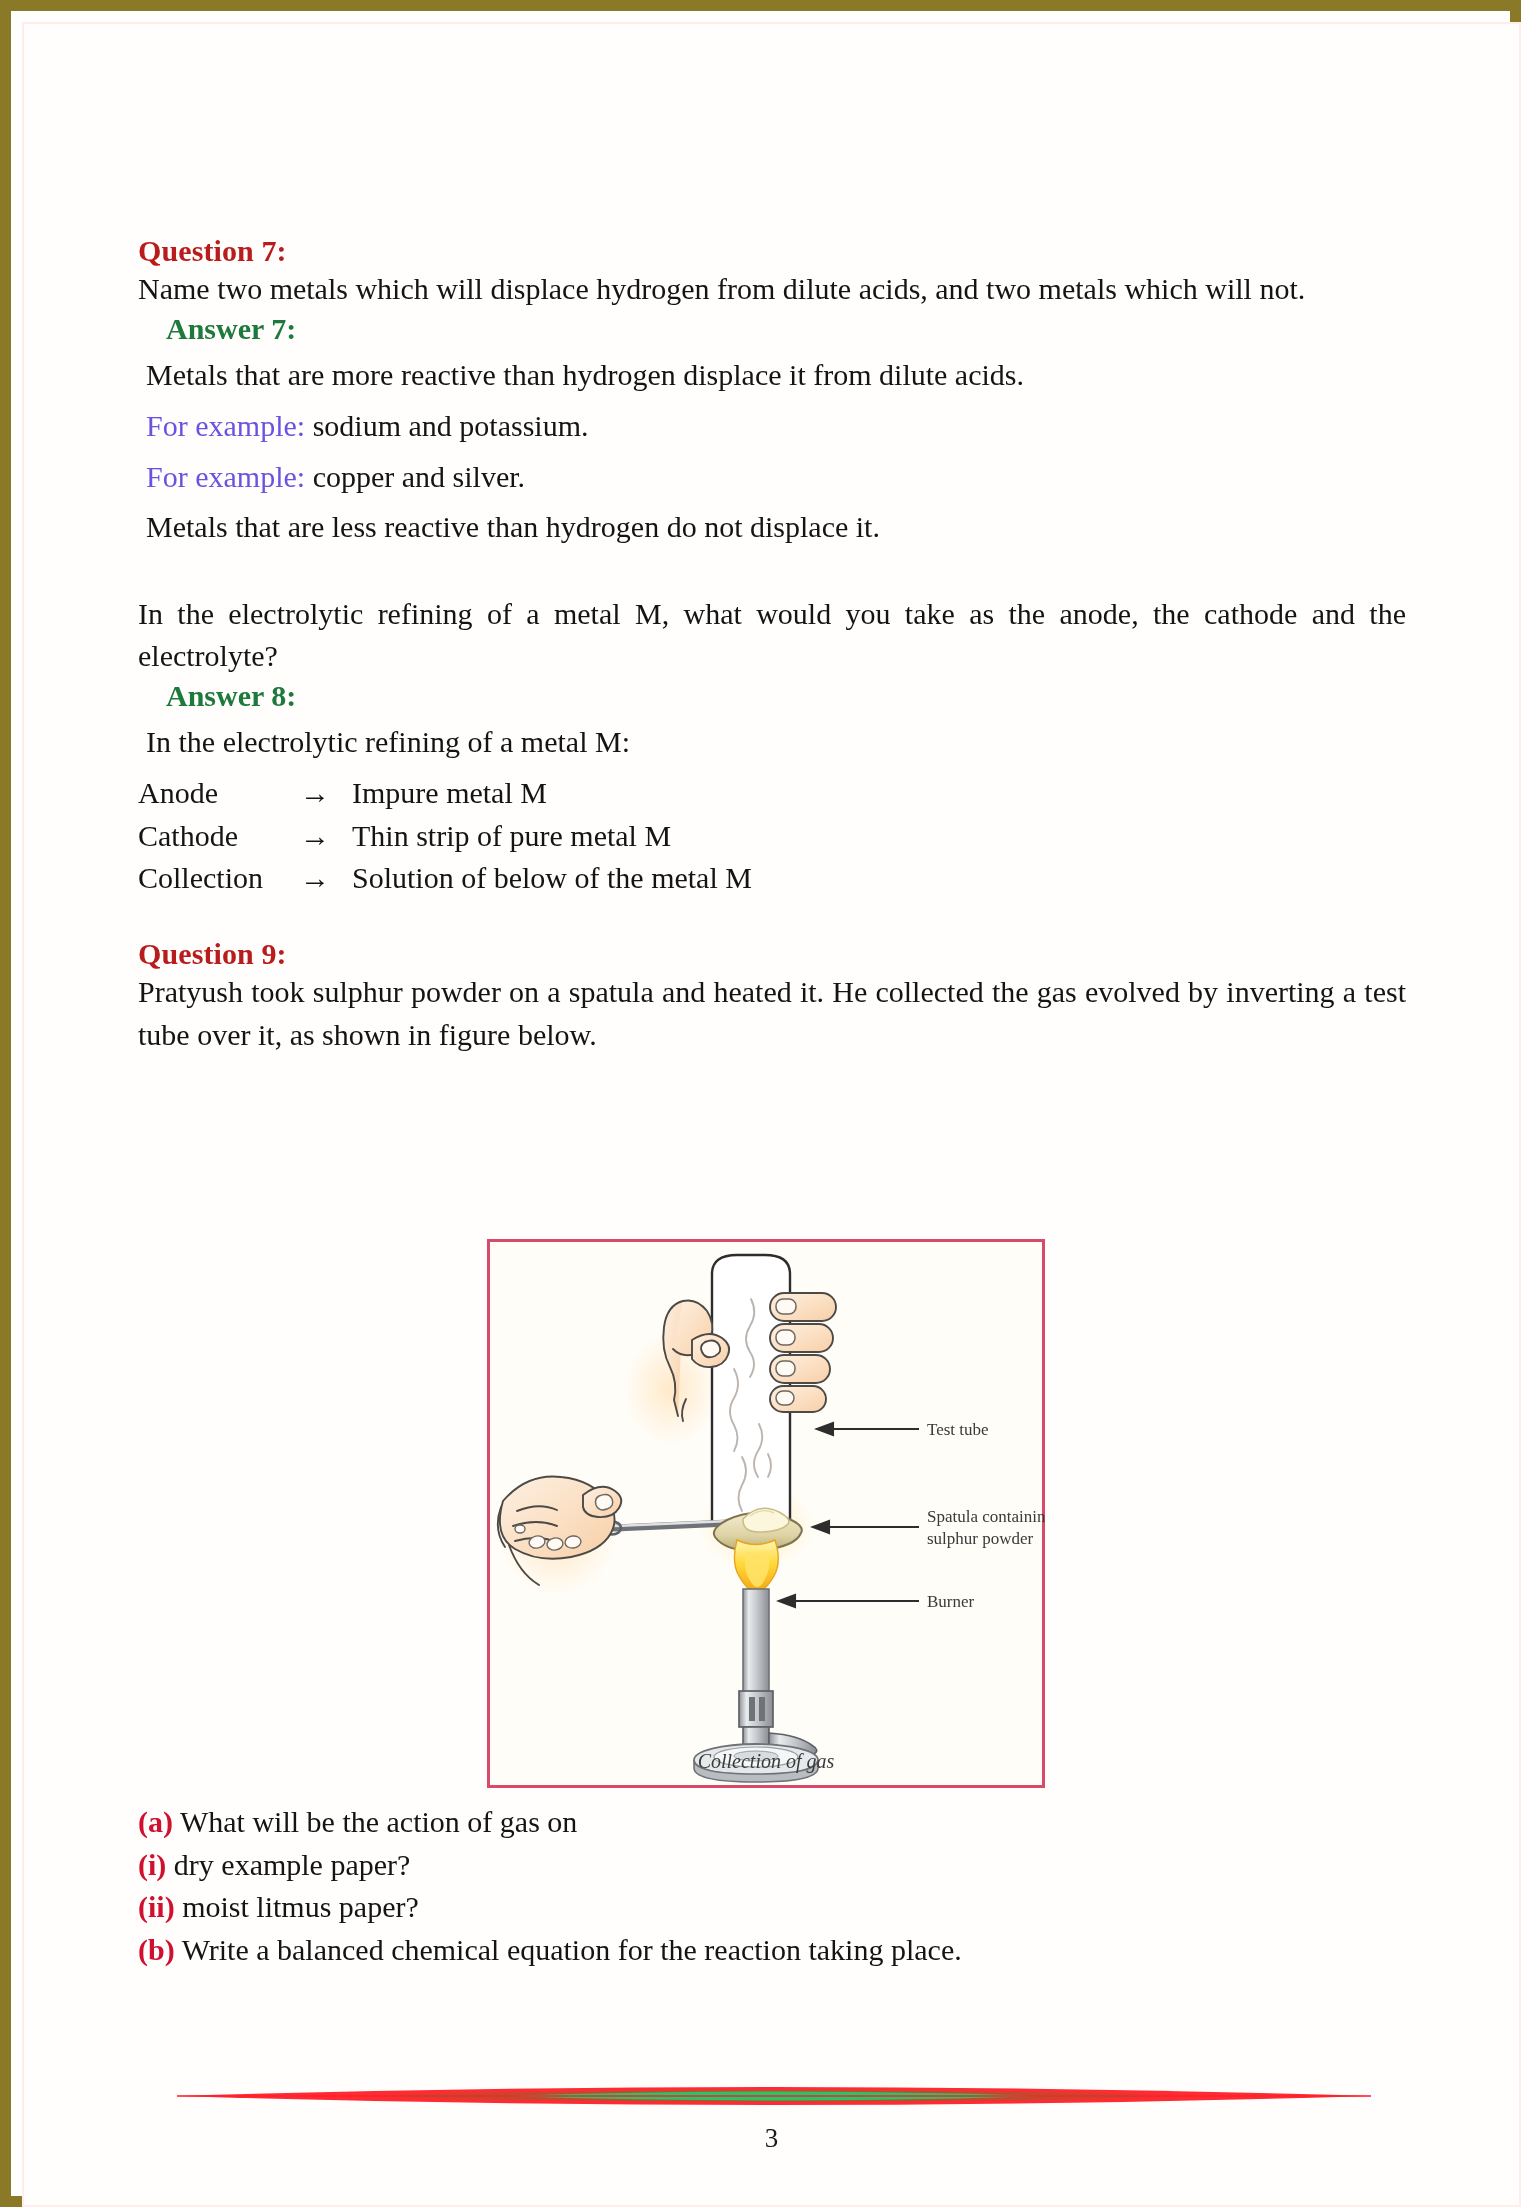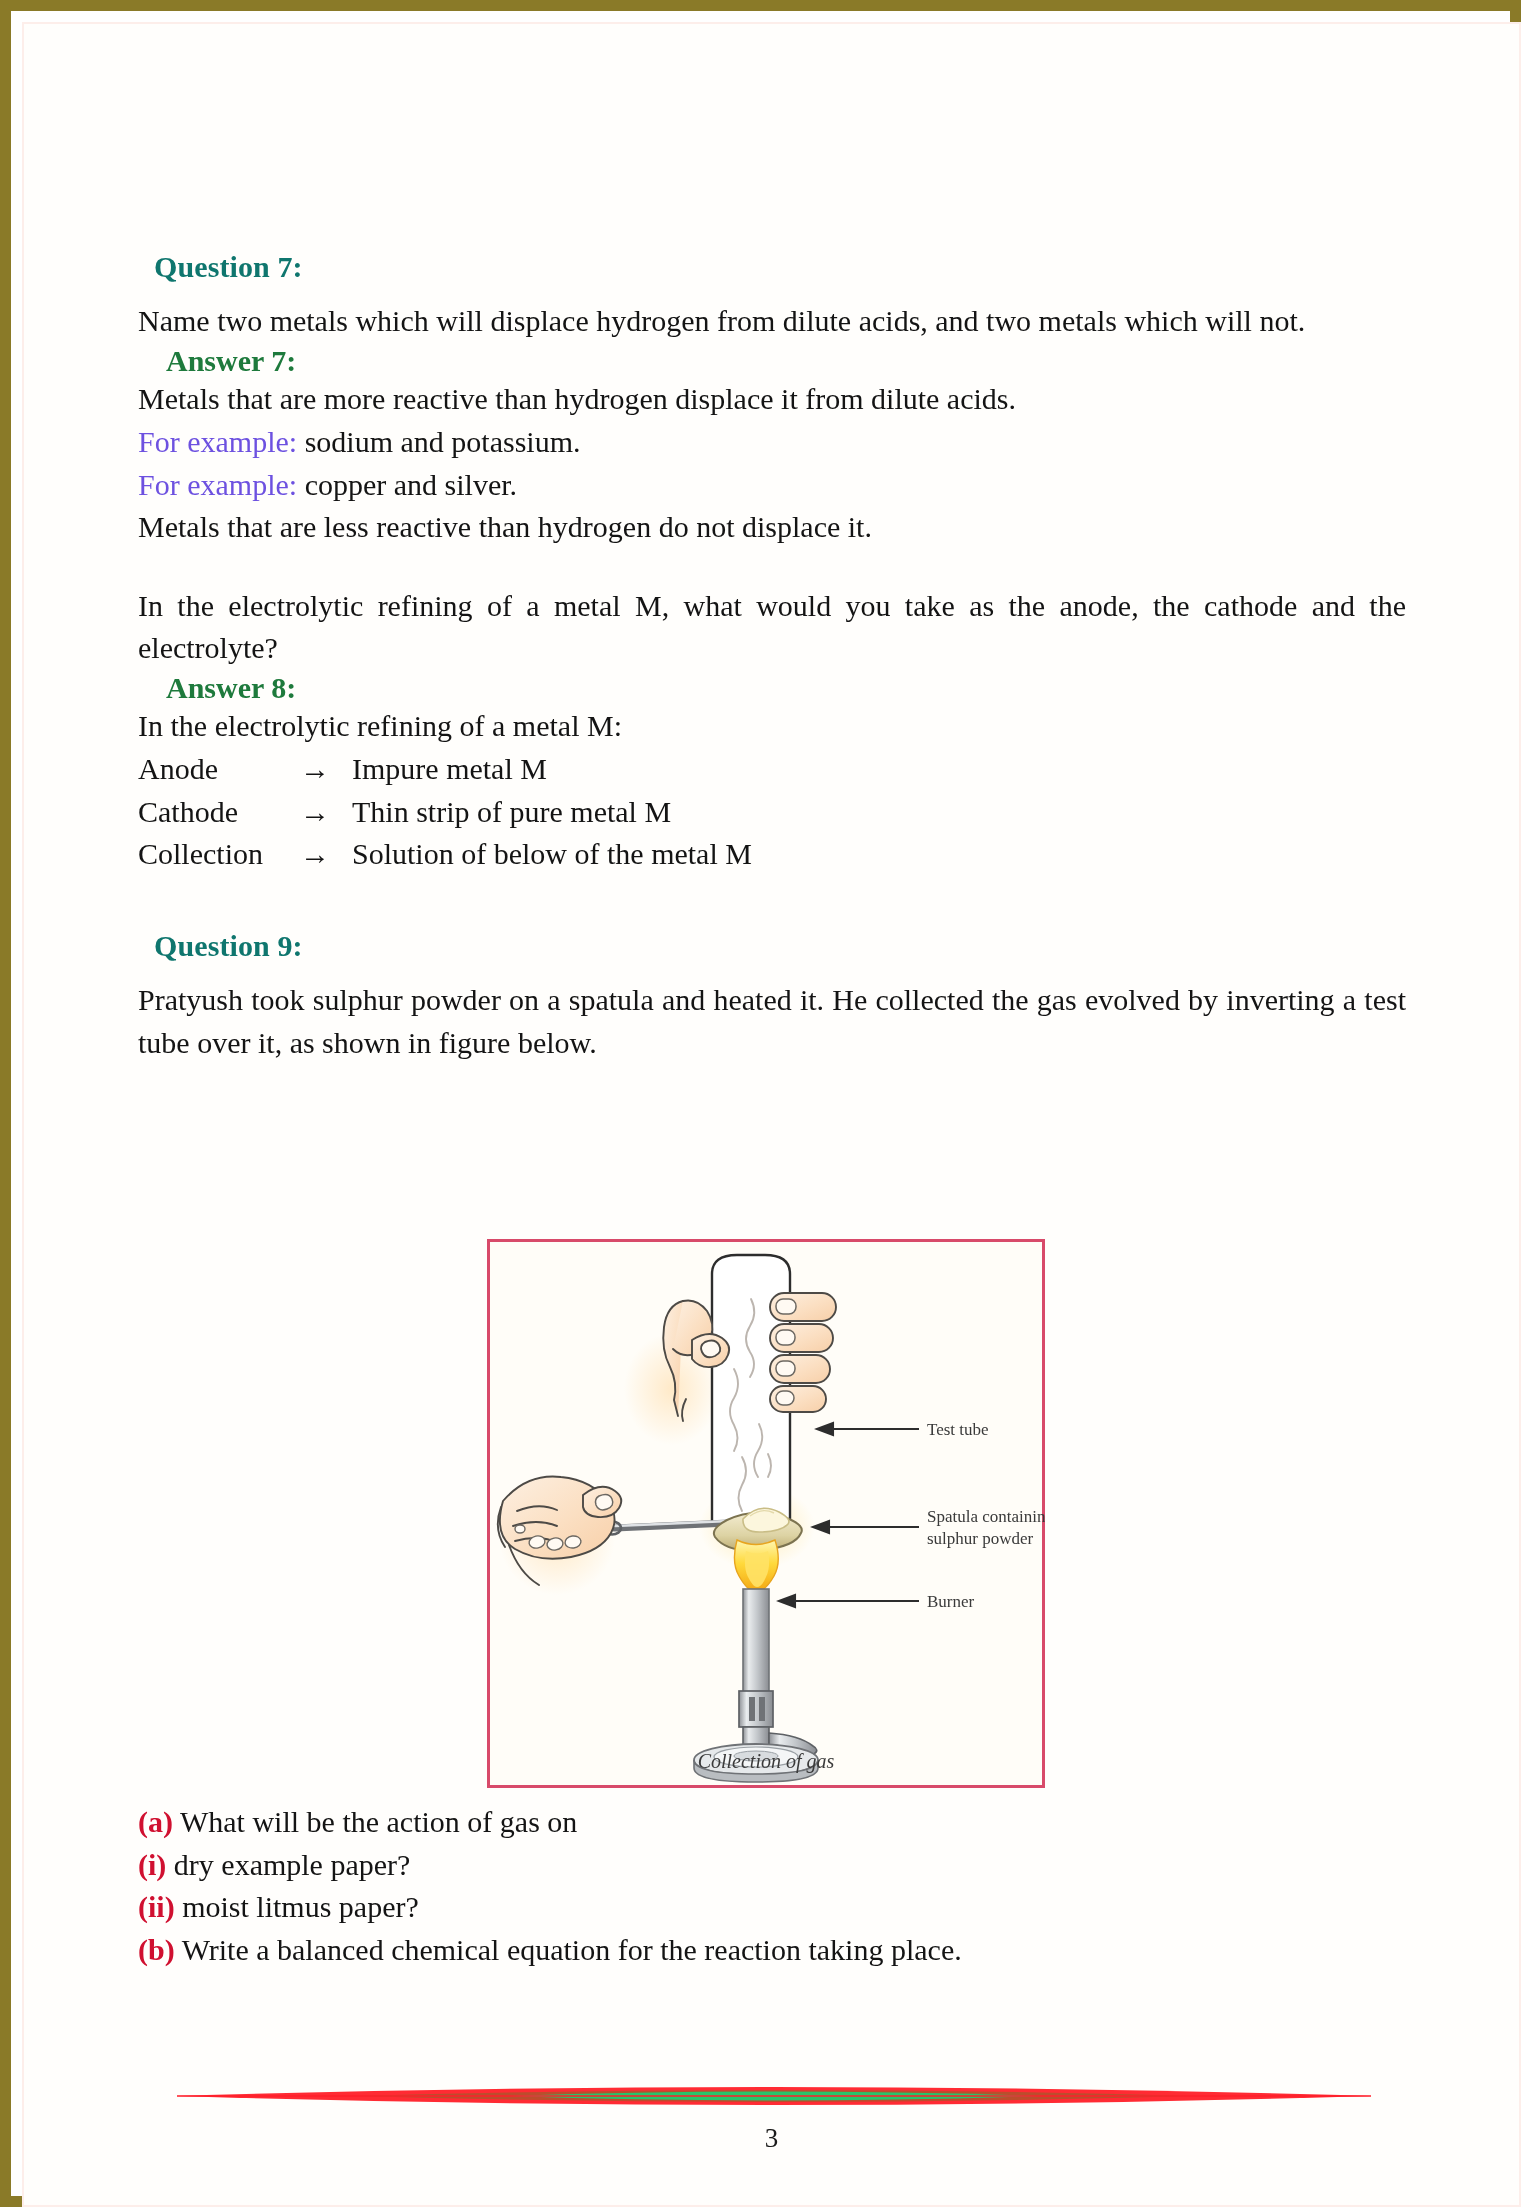--- a/index.html
+++ b/index.html
@@ -37,39 +37,39 @@
   
   #content {
     position: absolute;
     left: 127px;
     top: 222px;
     width: 1268px;
   }
 
   
   .qhead {
-    color: #0f766e;
+    color: #b91c1c;
     font-weight: bold;
     font-size: 30px;
     line-height: 1.18;
-    margin: 16px;
+    margin: 0;
     letter-spacing: .1px;
   }
   .ahead {
     color: #1e7a3c;
     font-weight: bold;
     font-size: 30px;
     line-height: 1.18;
     margin: 0 0 0 28px;
   }
   .body-line {
     color: #141414;
     font-size: 30px;
     line-height: 1.42;
-    margin: 0;
+    margin: 8px;
   }
   .body-just {
     color: #141414;
     font-size: 30px;
     line-height: 1.42;
     margin: 0;
     text-align: justify;
     text-justify: inter-word;
   }
   .exlabel { color: #6d51e0; }

